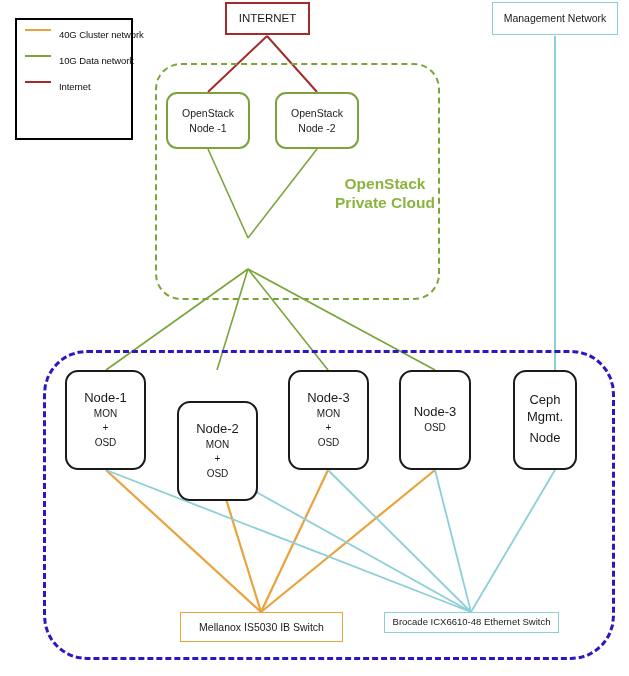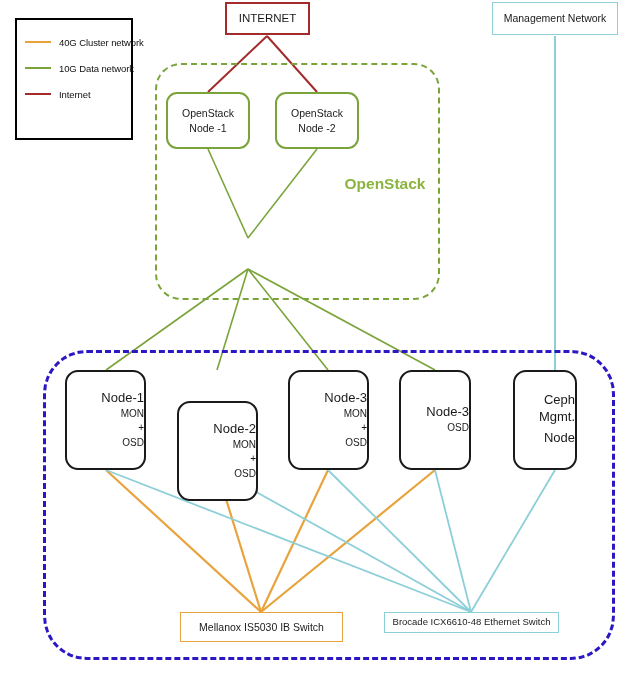--- a/index.html
+++ b/index.html
@@ -46,21 +46,20 @@
     left: 15px; top: 18px;
     width: 118px; height: 122px;
     border: 2px solid #000000;
     background: #ffffff;
     box-sizing: border-box;
     padding: 9px 0 0 0;
     z-index: 8;
   }
   .legend-row {
     display: flex;
-    align-items: center;
     height: 26px;
     padding-left: 8px;
   }
   .swatch {
     width: 26px;
     height: 0;
     border-top: 2.5px solid #888;
     margin-right: 8px;
     flex: 0 0 auto;
   }
@@ -132,21 +131,20 @@
     border: 2px solid #7aa43a;
     font-size: 10.5px;
     z-index: 6;
   }
   .ceph-node {
     top: 370px;
     height: 100px;
     border: 2px solid #1a1a1a;
     border-radius: 13px;
     z-index: 6;
-    align-items: flex-end;
   }
   .ceph-node .title { font-size: 13px; margin-bottom: 2px; }
   .ceph-node .sub   { font-size: 10px; line-height: 1.45; }
   #ceph-node-1 { left: 65px;  width: 81px; }
   #ceph-node-2 { left: 177px; width: 81px; margin-top: 31px; }
   #ceph-node-3 { left: 288px; width: 81px; }
   #ceph-node-4 { left: 399px; width: 72px; }
   #ceph-node-5 { left: 513px; width: 64px; }
   #ceph-node-5 .title { font-size: 13px; margin-bottom: 0; }
   #ceph-node-5 .sub { font-size: 13px; line-height: 1.55; }
@@ -209,20 +207,21 @@
       <line x1="435" y1="470" x2="471" y2="612"></line>
       <line x1="555" y1="470" x2="471" y2="612"></line>
     </g>
   </svg>
 
   <div id="openstack-region"></div>
   <div id="ceph-region"></div>
 
   <div id="openstack-region-label">
     <div>OpenStack</div>
+    <div>Private Cloud</div>
   </div>
 
   <div id="legend">
     <div class="legend-row">
       <span class="swatch" style="border-top-color:#e8a33d"></span>
       <span class="legend-label">40G Cluster network</span>
     </div>
     <div class="legend-row">
       <span class="swatch" style="border-top-color:#7aa43a"></span>
       <span class="legend-label">10G Data network</span>

